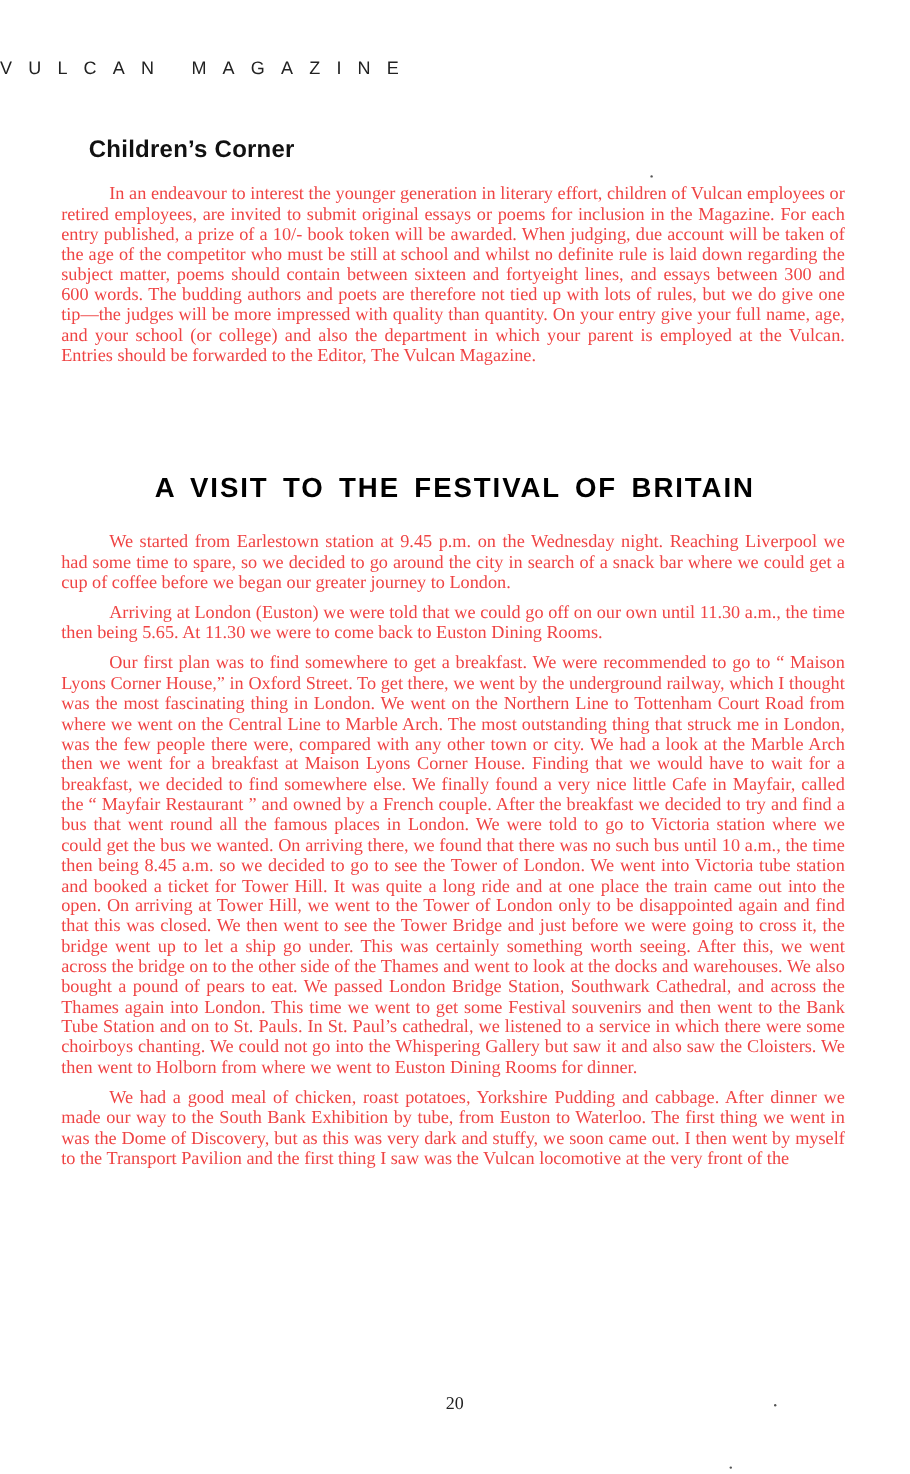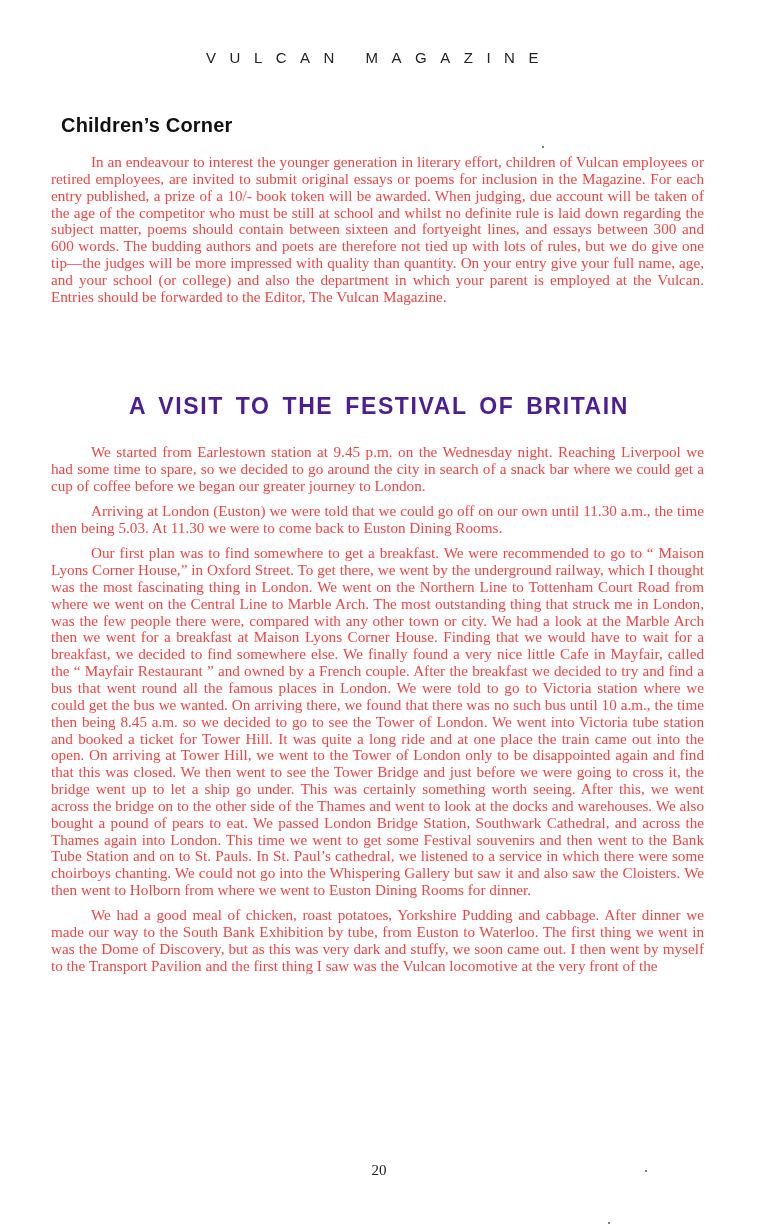--- a/index.html
+++ b/index.html
@@ -19,30 +19,30 @@
       position: absolute;
       left: 0; top: 0;
       width: 758px;
       height: 1228px;
     }
     .running-head {
       position: absolute;
       top: 49px;
       left: 0;
       width: 758px;
-      text-align: center;
+      text-align: left;
       font-family: "Liberation Sans", "DejaVu Sans", sans-serif;
       font-size: 15px;
       letter-spacing: 13.5px;
       color: #222;
       font-weight: normal;
     }
     .section-title {
       position: absolute;
-      left: 61px;
+      left: 74px;
       top: 114px;
       margin: 0;
       font-family: "Liberation Sans", "DejaVu Sans", sans-serif;
       font-size: 20px;
       font-weight: bold;
       color: #111;
       letter-spacing: 0.2px;
     }
     .text-block {
       position: absolute;
@@ -65,21 +65,21 @@
       left: 0;
       top: 393px;
       width: 758px;
       text-align: center;
       margin: 0;
       font-family: "Liberation Sans", "DejaVu Sans", sans-serif;
       font-size: 23px;
       font-weight: bold;
       letter-spacing: 1.6px;
       word-spacing: 4px;
-      color: #4c1d95;
+      color: #000000;
     }
     .block-article {
       top: 444px;
     }
     .block-article p + p {
       margin-top: 8.5px;
     }
     .page-number {
       position: absolute;
       top: 1162px;
@@ -107,21 +107,21 @@
   <h2 class="section-title">Children’s Corner</h2>
 
   <div class="text-block block-children">
     <p>In an endeavour to interest the younger generation in literary effort, children of Vulcan employees or retired employees, are invited to submit original essays or poems for inclusion in the Magazine.  For each entry published, a prize of a 10/- book token will be awarded.  When judging, due account will be taken of the age of the competitor who must be still at school and whilst no definite rule is laid down regarding the subject matter, poems should contain between sixteen and fortyeight lines, and essays between 300 and 600 words.  The budding authors and poets are therefore not tied up with lots of rules, but we do give one tip—the judges will be more impressed with quality than quantity.  On your entry give your full name, age, and your school (or college) and also the department in which your parent is employed at the Vulcan. Entries should be forwarded to the Editor, The Vulcan Magazine.</p>
   </div>
 
   <h1 class="article-title">A VISIT TO THE FESTIVAL OF BRITAIN</h1>
 
   <div class="text-block block-article">
     <p>We started from Earlestown station at 9.45 p.m. on the Wednesday night.  Reaching Liverpool we had some time to spare, so we decided to go around the city in search of a snack bar where we could get a cup of coffee before we began our greater journey to London.</p>
-    <p>Arriving at London (Euston) we were told that we could go off on our own until 11.30 a.m., the time then being 5.03.  At 11.30 we were to come back to Euston Dining Rooms.</p>
+    <p>Arriving at London (Euston) we were told that we could go off on our own until 11.30 a.m., the time then being 5.65.  At 11.30 we were to come back to Euston Dining Rooms.</p>
     <p>Our first plan was to find somewhere to get a breakfast.  We were recommended to go to “ Maison Lyons Corner House,” in Oxford Street.  To get there, we went by the underground railway, which I thought was the most fascinating thing in London. We went on the Northern Line to Tottenham Court Road from where we went on the Central Line to Marble Arch.  The most outstanding thing that struck me in London, was the few people there were, compared with any other town or city.  We had a look at the Marble Arch then we went for a breakfast at Maison Lyons Corner House. Finding that we would have to wait for a breakfast, we decided to find somewhere else.  We finally found a very nice little Cafe in Mayfair, called the “ Mayfair Restaurant ” and owned by a French couple.  After the breakfast we decided to try and find a bus that went round all the famous places in London.  We were told to go to Victoria station where we could get the bus we wanted.  On arriving there, we found that there was no such bus until 10 a.m., the time then being 8.45 a.m. so we decided to go to see the Tower of London.  We went into Victoria tube station and booked a ticket for Tower Hill.  It was quite a long ride and at one place the train came out into the open.  On arriving at Tower Hill, we went to the Tower of London only to be disappointed again and find that this was closed.  We then went to see the Tower Bridge and just before we were going to cross it, the bridge went up to let a ship go under.  This was certainly something worth seeing.  After this, we went across the bridge on to the other side of the Thames and went to look at the docks and warehouses.  We also bought a pound of pears to eat.  We passed London Bridge Station, Southwark Cathedral, and across the Thames again into London.  This time we went to get some Festival souvenirs and then went to the Bank Tube Station and on to St. Pauls.  In St. Paul’s cathedral, we listened to a service in which there were some choirboys chanting.  We could not go into the Whispering Gallery but saw it and also saw the Cloisters.  We then went to Holborn from where we went to Euston Dining Rooms for dinner.</p>
     <p>We had a good meal of chicken, roast potatoes, Yorkshire Pudding and cabbage. After dinner we made our way to the South Bank Exhibition by tube, from Euston to Waterloo.  The first thing we went in was the Dome of Discovery, but as this was very dark and stuffy, we soon came out.  I then went by myself to the Transport Pavilion and the first thing I saw was the Vulcan locomotive at the very front of the</p>
   </div>
 
   <div class="page-number">20</div>
 
   <span class="speck" style="left:542px; top:146px;"></span>
   <span class="speck" style="left:645px; top:1170px;"></span>
   <span class="speck" style="left:608px; top:1222px;"></span>
 </div>

